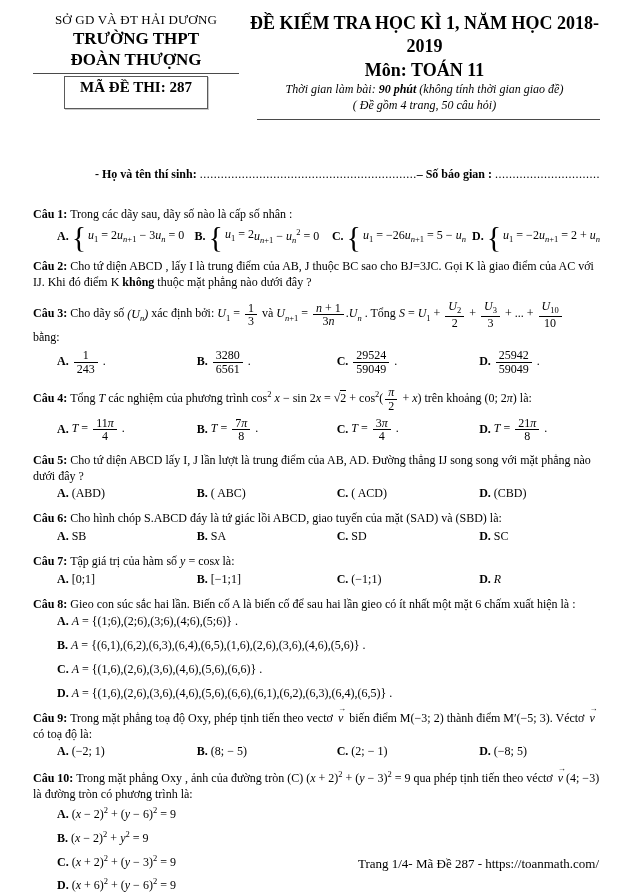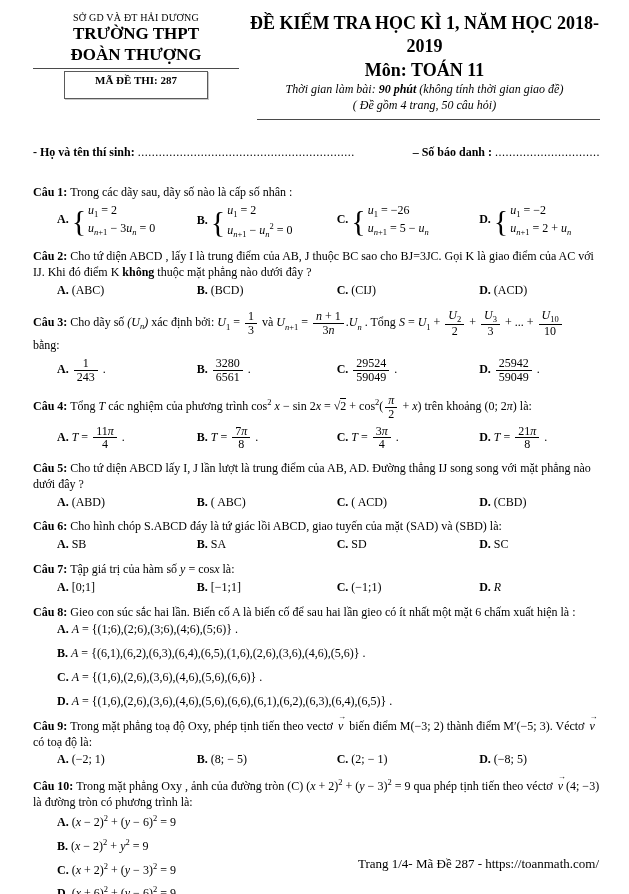--- a/index.html
+++ b/index.html
@@ -6,35 +6,35 @@
   body{
     width:629px;height:894px;background:#ffffff;color:#000;
     font-family:"Liberation Serif", serif;font-size:12px;
     position:relative;overflow:hidden;
   }
   .page{padding:12px 29px 0 33px;}
 
   
   .header{display:flex;align-items:flex-start;}
   .h-left{width:206px;flex-shrink:0;text-align:center;}
-  .dept{font-size:10px;letter-spacing:0.2px;}
+  .dept{font-size:13px;letter-spacing:0.2px;}
   .school{font-weight:bold;font-size:17px;max-width:168px;margin:0 auto;line-height:1.25;}
   .h-left-rule{border-bottom:1.2px solid #4a4a4a;margin-top:2px;}
   .code-box{
     border:1.3px solid #5a5a5a;width:130px;margin:2px auto 16px;
-    padding:2px 6px 12px;font-weight:bold;font-size:11px;
+    padding:2px 6px 12px;font-weight:bold;font-size:15px;
     box-shadow:1px 1px 0 #c9c9c9;
   }
   .h-right{flex:1;text-align:center;padding-left:10px;line-height:1.3;}
   .title,.subject{font-weight:bold;font-size:18px;}
   .duration,.pages{font-style:italic;}
   .h-right-rule{border-bottom:1.2px solid #4a4a4a;margin-top:6px;margin-left:8px;}
 
   
-  .student-line{display:flex;justify-content:space-between;margin-top:25px;}
+  .student-line{display:flex;justify-content:flex-end;margin-top:42px;}
   .student-line .lbl{font-weight:bold;}
   .dots{font-weight:normal;letter-spacing:0.5px;}
 
   
   .questions{margin-top:25px;}
   .question{margin-bottom:9px;}
   .qtext{line-height:1.32;}
   .qnum{font-weight:bold;}
   .options{padding-left:24px;margin-top:2px;}
   .options.row4{display:grid;grid-template-columns:1.03fr 1.03fr 1.05fr 0.89fr;}
@@ -42,21 +42,21 @@
   .options.col1 .option{margin-bottom:8px;}
   .option{line-height:1.32;white-space:nowrap;}
   .olabel{font-weight:bold;}
 
   
   .frac{display:inline-flex;flex-direction:column;text-align:center;vertical-align:middle;line-height:1.05;margin:1px 2px;}
   .frac .num{border-bottom:1px solid #000;padding:0 3px;}
   .frac .den{padding:0 3px;}
   .cases{display:inline-flex;align-items:center;vertical-align:middle;text-align:left;}
   .cases .brace{font-size:30px;line-height:0.85;font-weight:300;margin-right:2px;}
-  .cases .crows{display:flex;flex-direction:column;line-height:1.3;}
+  .cases .crows{display:flex;flex-direction:row;line-height:1.3;}
   .rad{border-top:1px solid #000;}
   .vec{display:inline-block;position:relative;font-style:italic;margin:0 3px 0 2px;}
   .vec::after{content:"\2192";position:absolute;left:0;top:-7px;font-size:8px;font-style:normal;}
   sub,sup{font-size:8.5px;}
 
   .footer{position:absolute;right:30px;bottom:22px;font-size:13px;}
 </style>
 </head>
 <body>
 
@@ -79,21 +79,21 @@
       <div class="h-right-rule"></div>
     </div>
   </div>
 
   <div class="student-line">
     <span>
       <span class="lbl">- Họ và tên thí sinh:</span>
       <span class="dots">..............................................................</span>
     </span>
     <span>
-      <span class="lbl">– Số báo danh :</span>
+      <span class="lbl">– Số báo gian :</span>
       <span class="dots">..............................</span>
     </span>
   </div>
 
   <div class="questions">
       <div class="question">
         <div class="qtext"><span class="qnum">Câu 1:</span> Trong các dãy sau, dãy số nào là cấp số nhân :</div>
         <div class="options row4">
           <div class="option"><span class="olabel">A.</span> <span class="obody"><span class="cases">
                 <span class="brace">{</span>
@@ -120,26 +120,20 @@
                 <span class="brace">{</span>
                 <span class="crows">
                   <span><i>u</i><sub>1</sub> = −2</span>
                   <span><i>u</i><sub><i>n</i>+1</sub> = 2 + <i>u</i><sub><i>n</i></sub></span>
                 </span>
               </span></span></div>
         </div>
       </div>
       <div class="question">
         <div class="qtext"><span class="qnum">Câu 2:</span> Cho tứ diện ABCD , lấy I là trung điểm của AB, J thuộc BC sao cho BJ=3JC. Gọi K là giao điểm của AC với IJ. Khi đó điểm K <b>không</b> thuộc mặt phẳng nào dưới đây ?</div>
-        <div class="options row4">
-          <div class="option"><span class="olabel">A.</span> <span class="obody">(ABC)</span></div>
-          <div class="option"><span class="olabel">B.</span> <span class="obody">(BCD)</span></div>
-          <div class="option"><span class="olabel">C.</span> <span class="obody">(CIJ)</span></div>
-          <div class="option"><span class="olabel">D.</span> <span class="obody">(ACD)</span></div>
-        </div>
       </div>
       <div class="question">
         <div class="qtext"><span class="qnum">Câu 3:</span> Cho dãy số <i>(U<sub>n</sub>)</i> xác định bởi: <i>U</i><sub>1</sub> = <span class="frac">
             <span class="num">1</span>
             <span class="den">3</span>
           </span> và <i>U</i><sub><i>n</i>+1</sub> = <span class="frac">
             <span class="num"><i>n</i> + 1</span>
             <span class="den">3<i>n</i></span>
           </span>.<i>U</i><sub><i>n</i></sub> . Tổng <i>S</i> = <i>U</i><sub>1</sub> + <span class="frac">
             <span class="num"><i>U</i><sub>2</sub></span>

